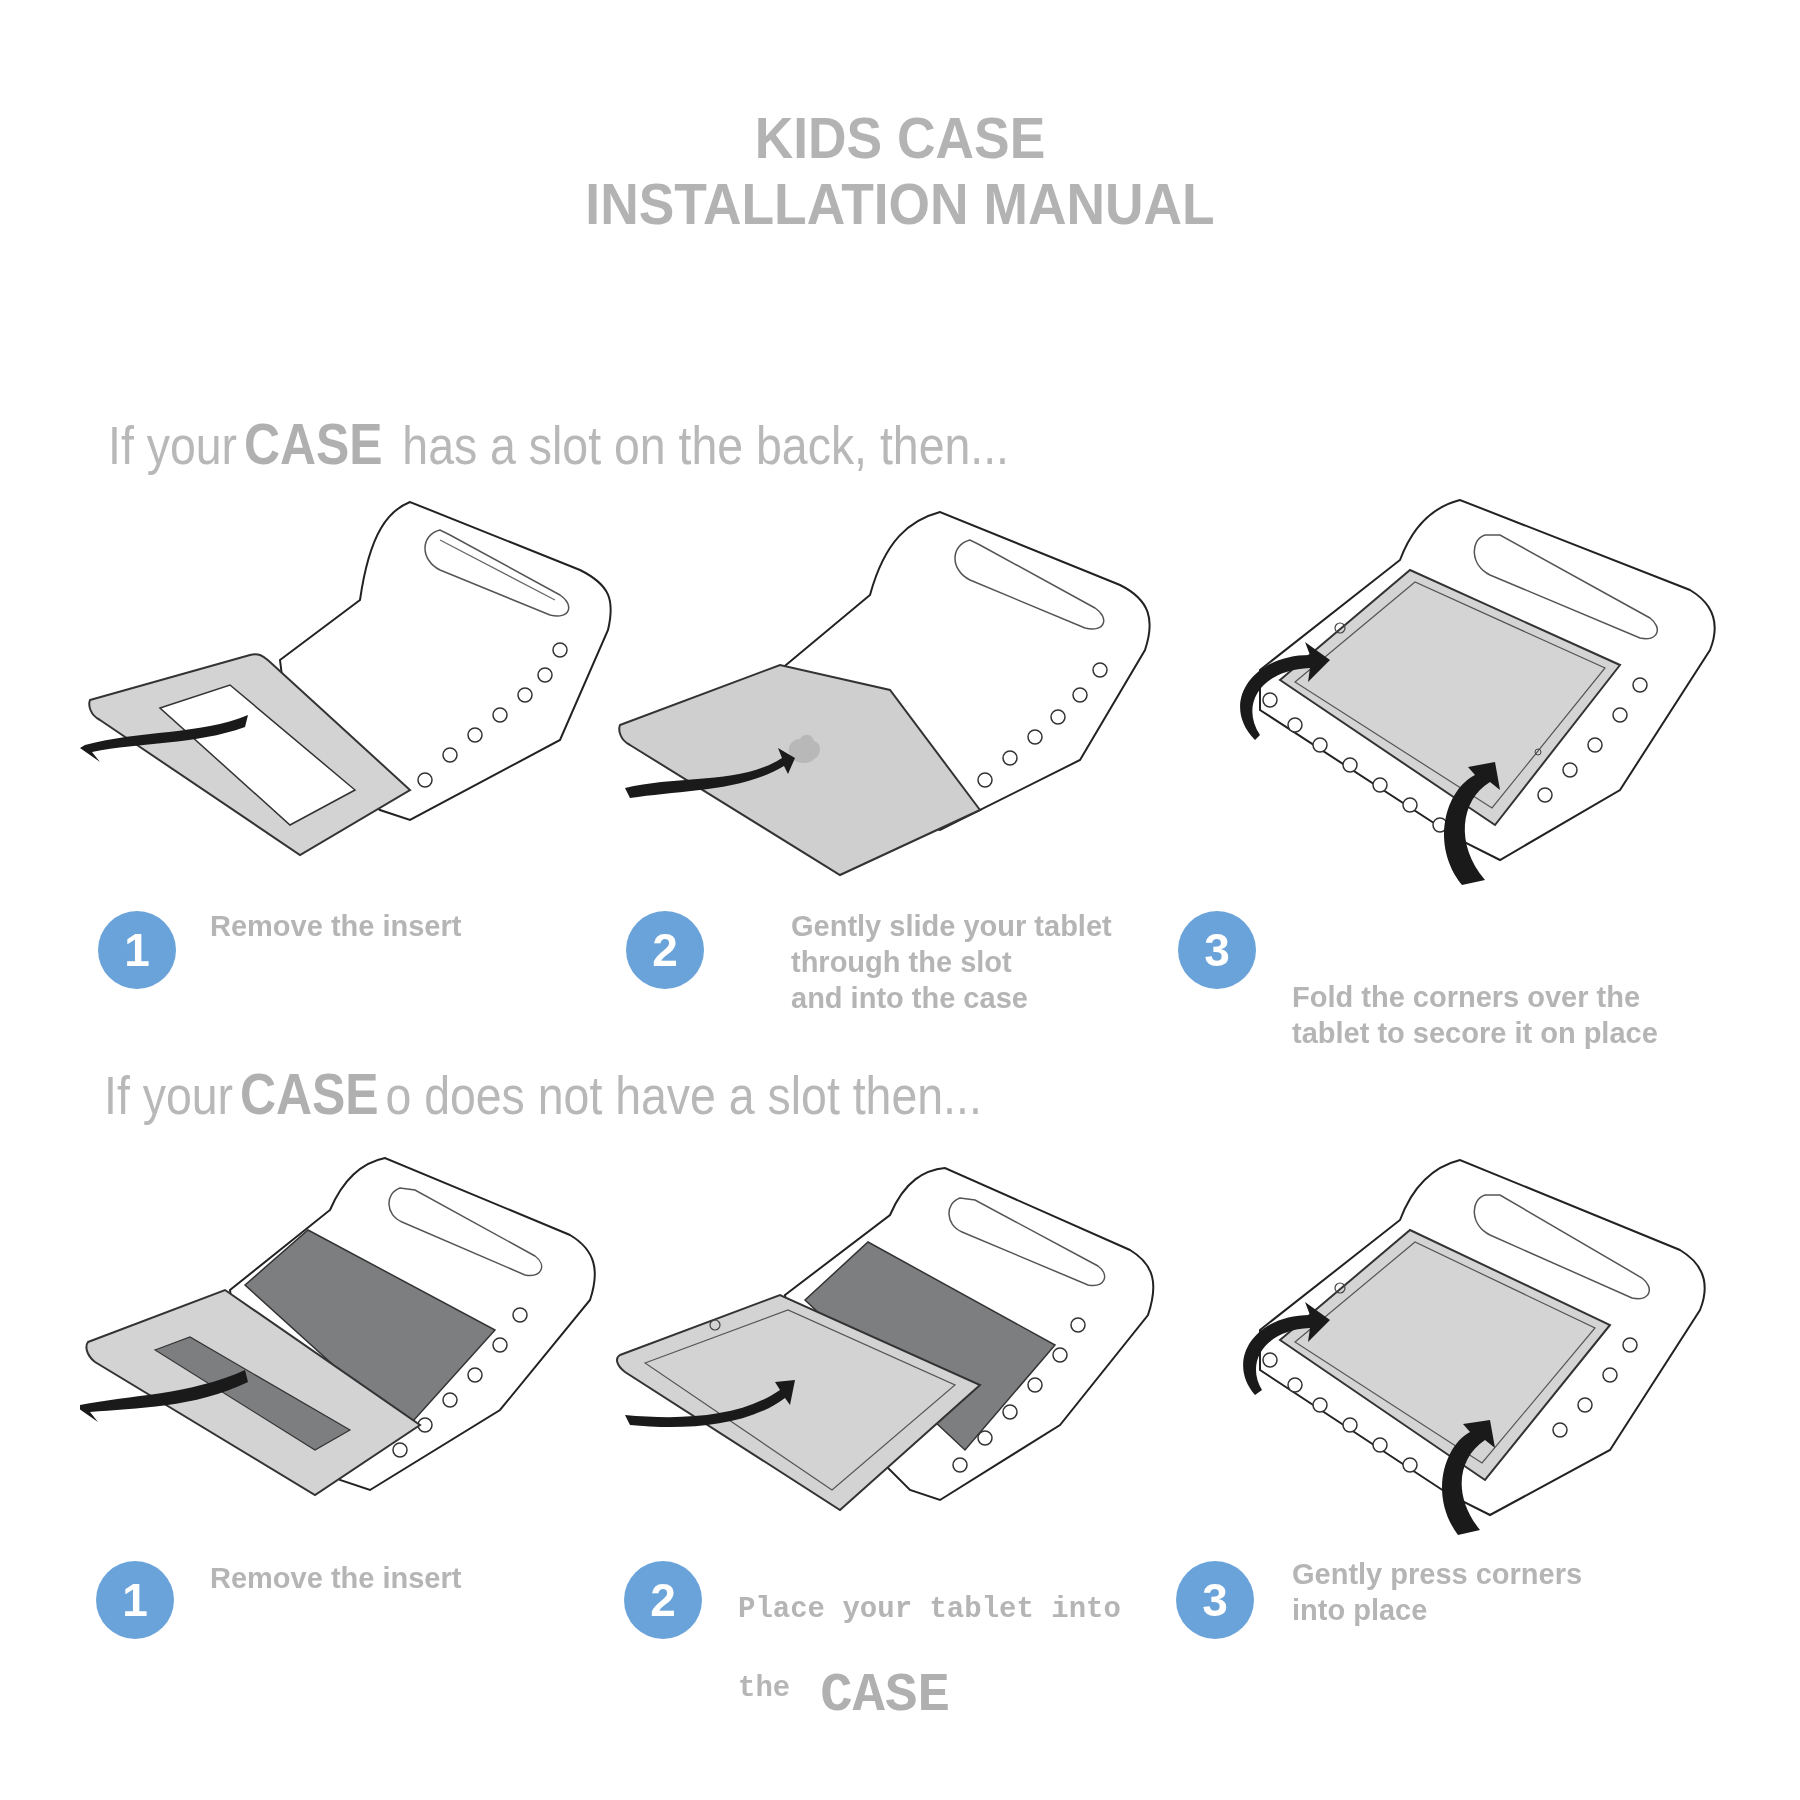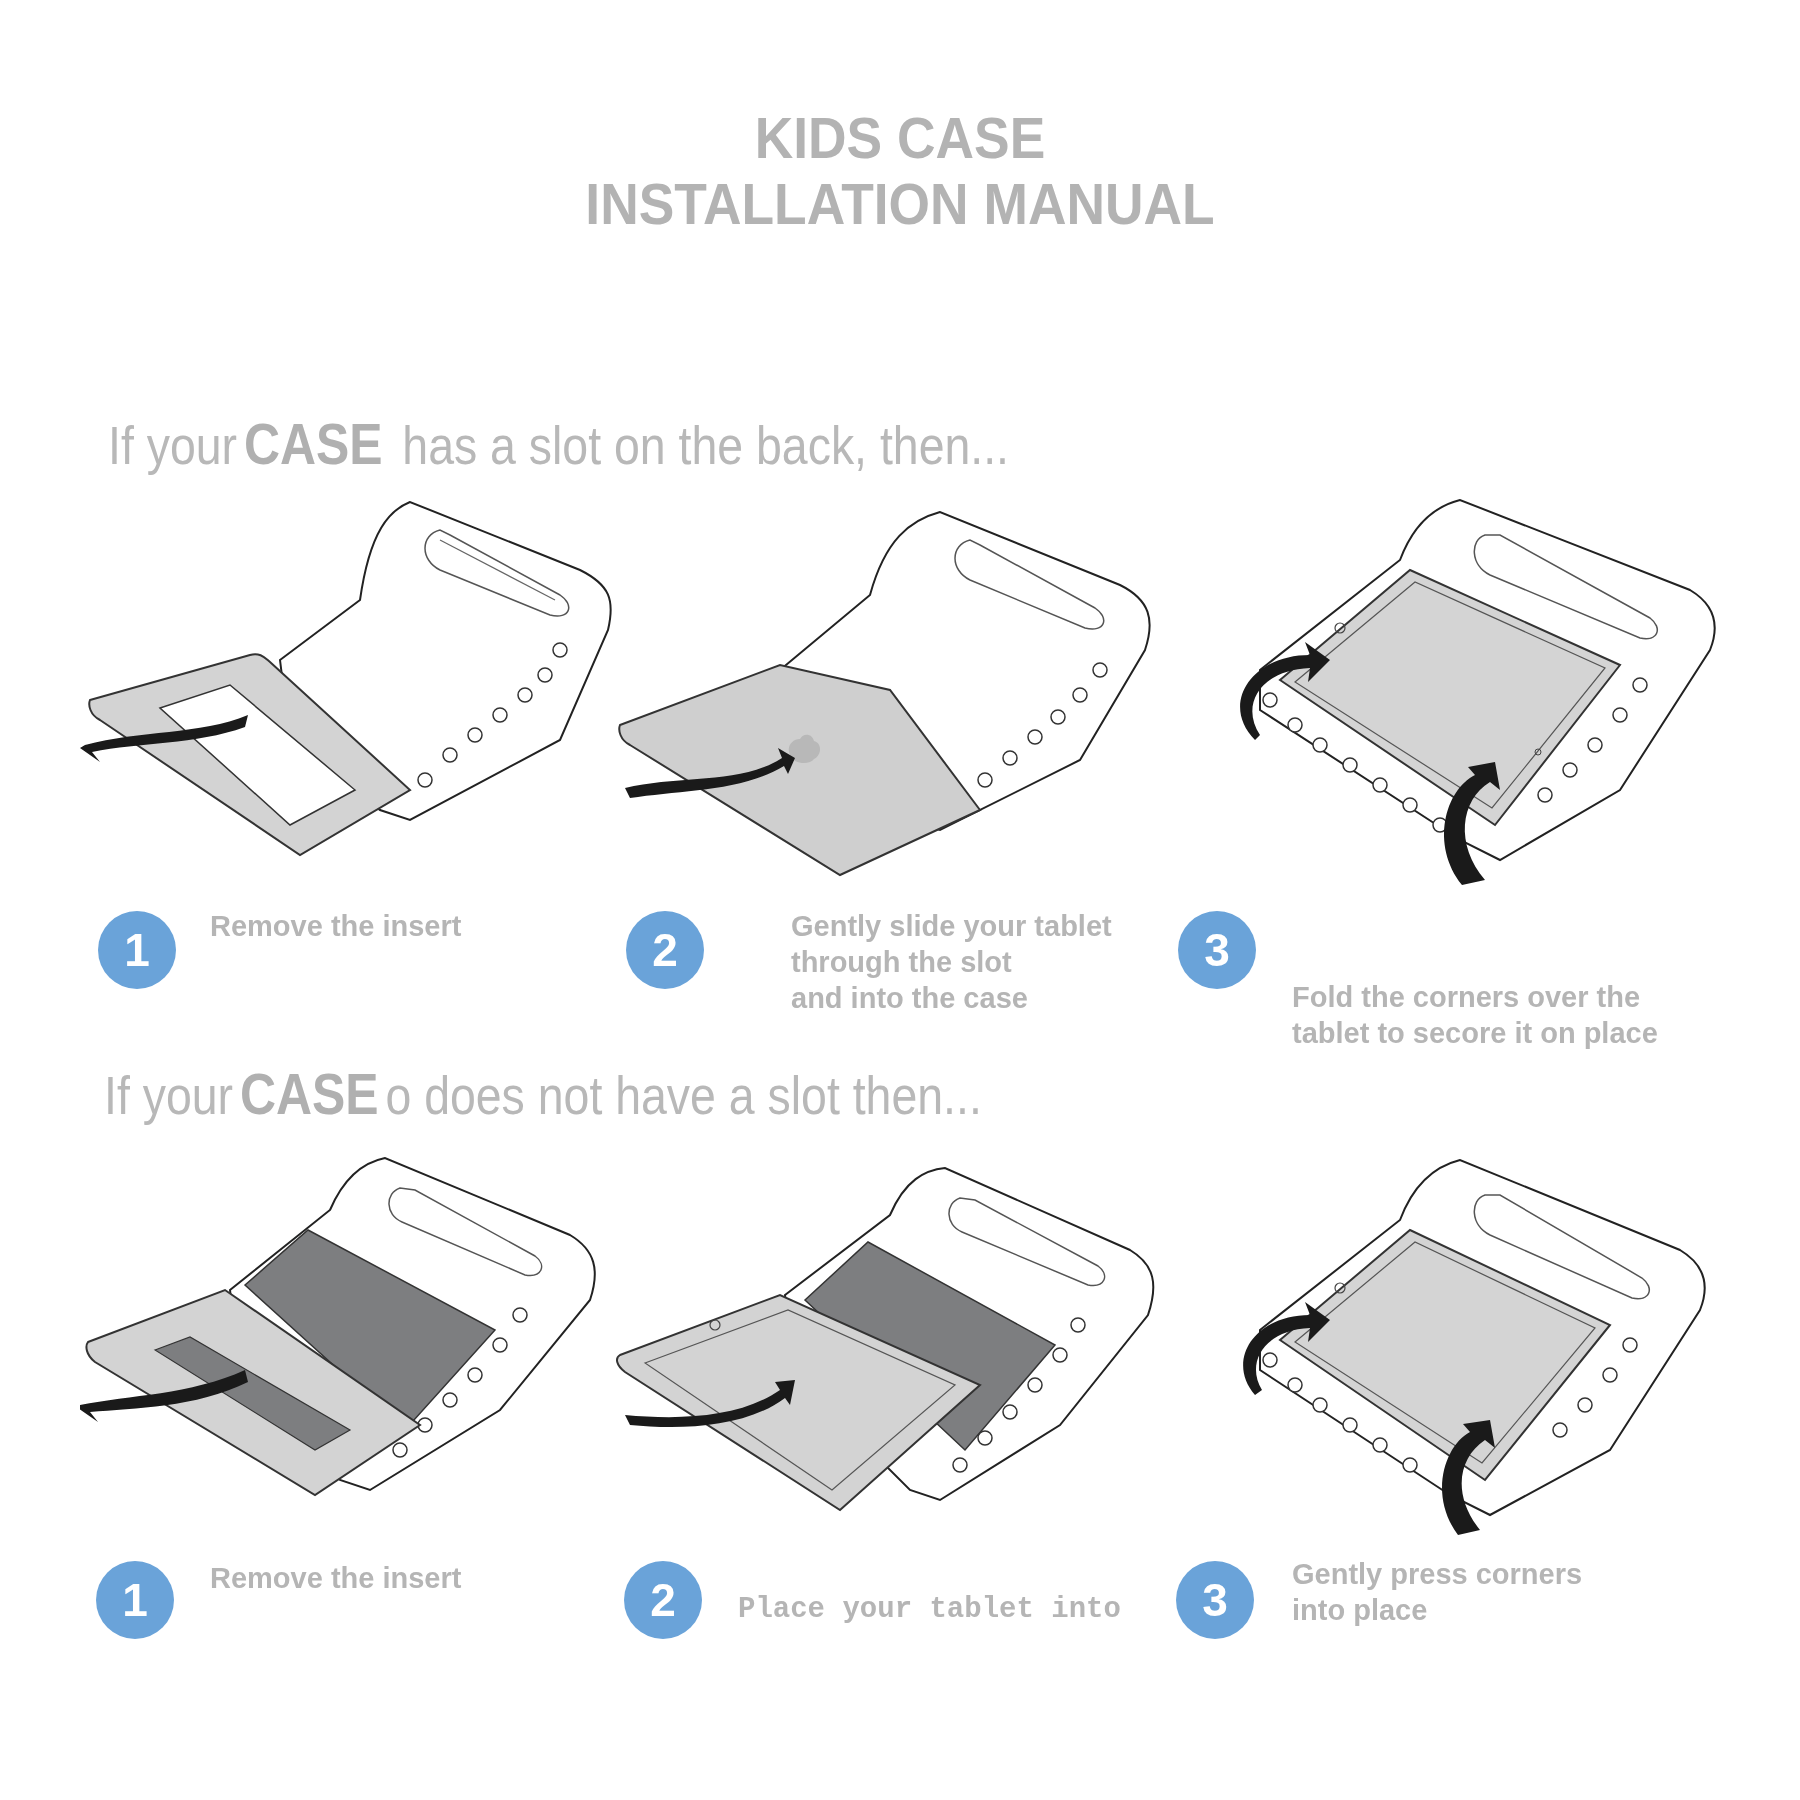--- a/index.html
+++ b/index.html
@@ -191,17 +191,18 @@
     <path d="M258,385 C228,345 245,295 270,282 L263,274 L290,270 L295,298 L285,290 C258,308 252,345 280,380 Z" fill="#1a1a1a"></path>
   </svg>
 </div>
 
 <div class="badge" style="left:96px; top:1561px;">1</div>
 <div class="step-text" style="left:210px; top:1560px;">Remove the insert</div>
 
 <div class="badge" style="left:624px; top:1561px;">2</div>
 <div class="step-text" style="left:738px; top:1556px;font-family:Liberation Mono, monospace;">
   <div>Place your tablet into</div>
+  <div><span>the</span><span class="big-case">CASE</span></div>
 </div>
 
 <div class="badge" style="left:1176px; top:1561px;">3</div>
 <div class="step-text" style="left:1292px; top:1556px;">Gently press corners
 into place</div>
 
 </body></html>

